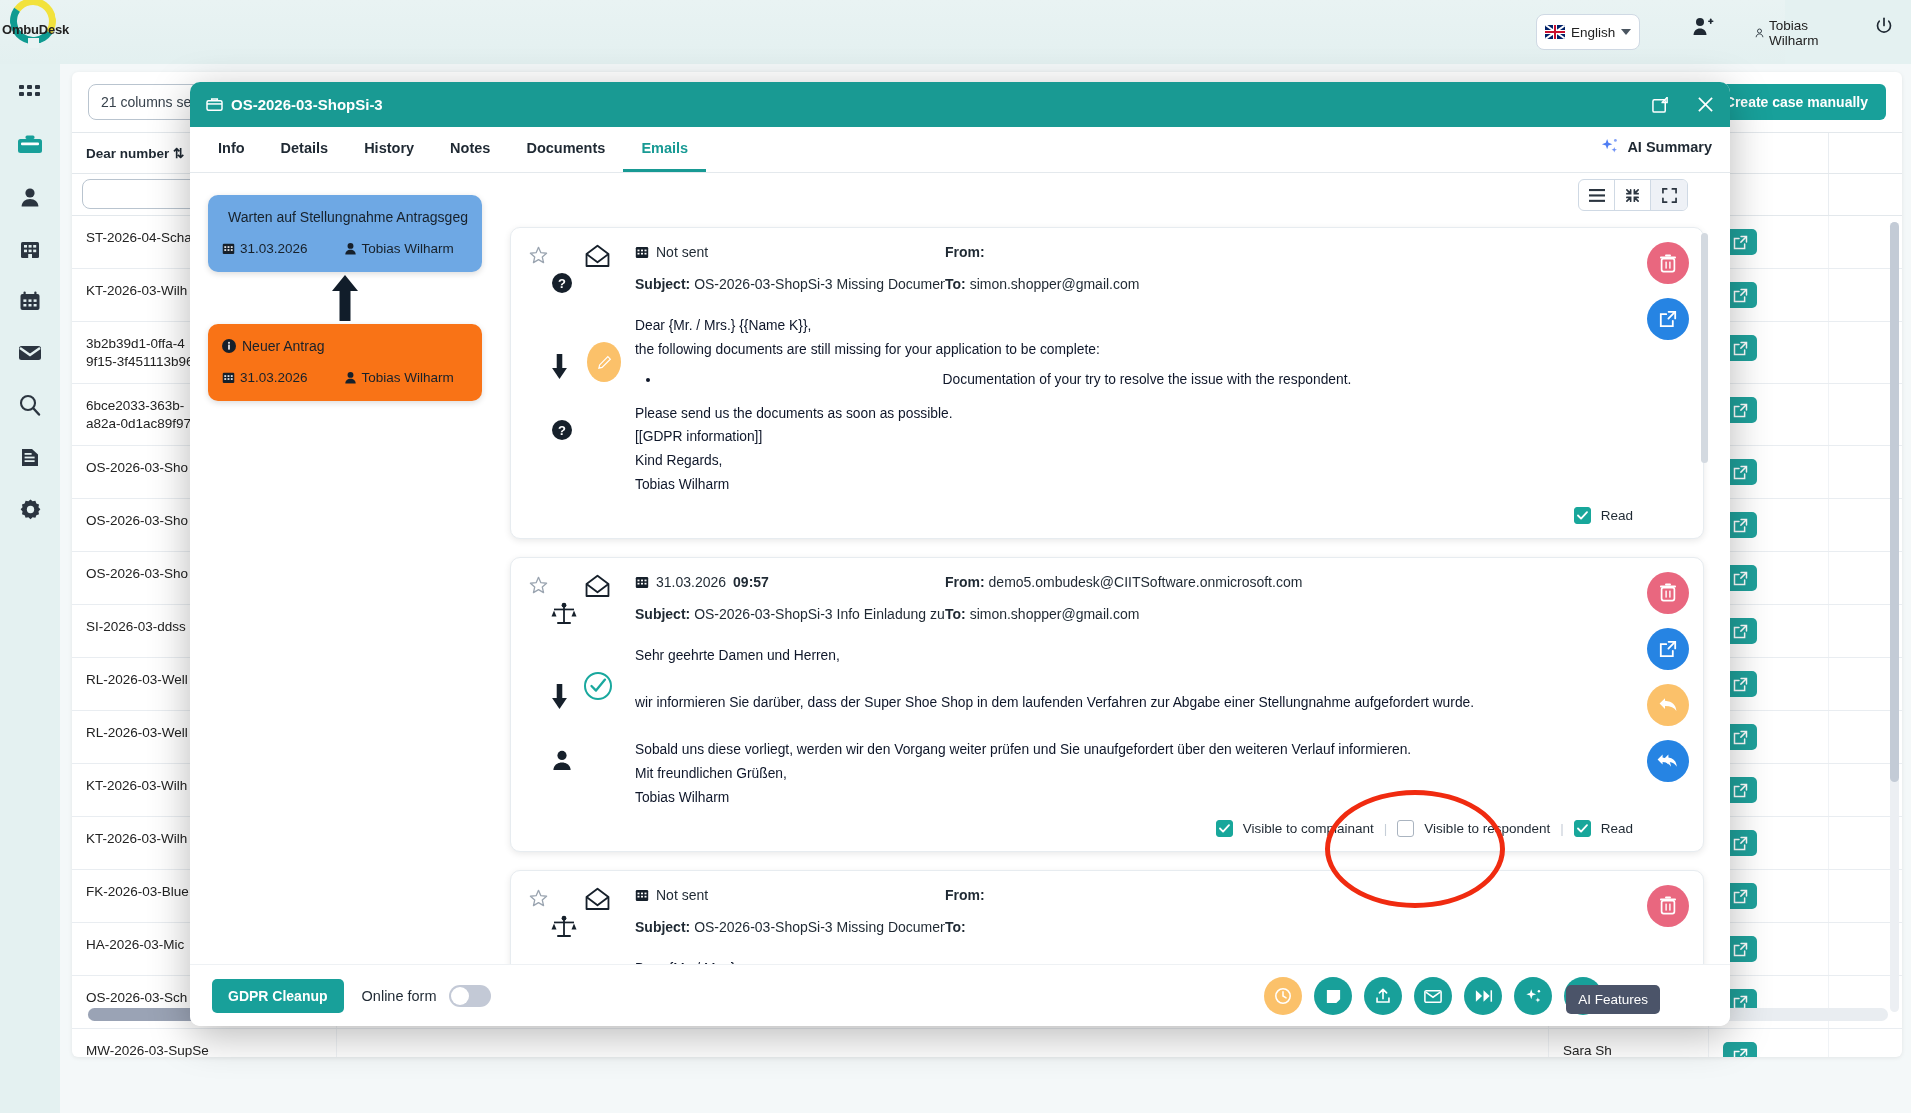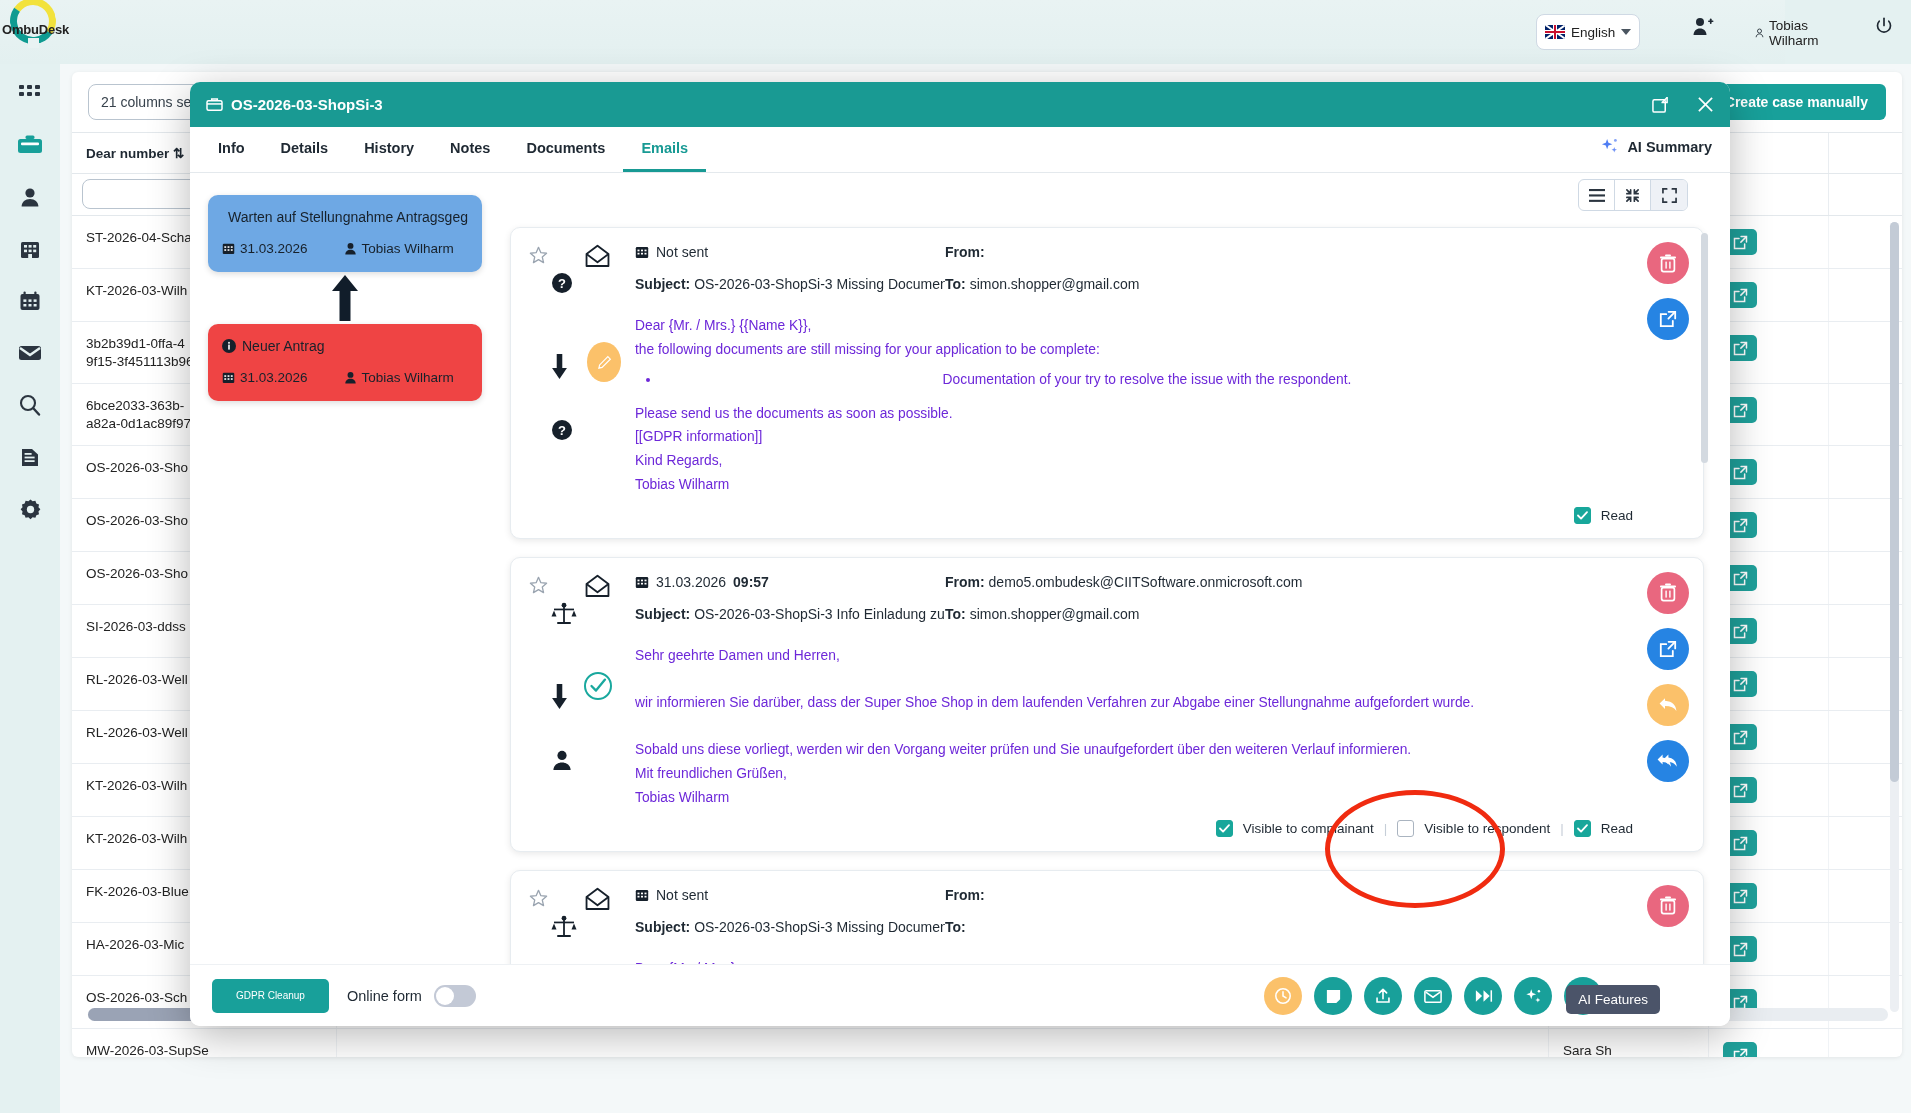--- a/index.html
+++ b/index.html
@@ -141,21 +141,21 @@
   .tab.active { color: #189a94; border-bottom-color: #189a94; }
   .ai-summary {
     position: absolute; right: 18px; top: 10px; display: flex; align-items: center; gap: 8px;
     font-size: 14.5px; font-weight: bold; color: #1f2933; cursor: pointer;
   }
   .modal-body { flex: 1; display: flex; min-height: 0; position: relative; }
 
   .timeline { width: 310px; flex: none; padding: 22px 18px 0 18px; }
   .tl-card { border-radius: 10px; padding: 14px 14px 16px 14px; color: #17212b; box-shadow: 0 2px 6px rgba(0,0,0,.14); }
   .tl-card.blue { background: #6ea8e4; }
-  .tl-card.teal { background: #ef4444; text-align: right; }
+  .tl-card.teal { background: #f97316; text-align: right; }
   .tl-title { font-size: 14px; display: flex; align-items: center; gap: 6px; white-space: nowrap; overflow: hidden; }
   .tl-meta { margin-top: 16px; display: flex; gap: 36px; font-size: 13.5px; align-items: center; }
   .tl-meta span { display: flex; align-items: center; gap: 5px; }
   .tl-arrow { height: 52px; display: flex; align-items: center; justify-content: center; }
 
   .mailpane { flex: 1; min-width: 0; padding: 18px 26px 0 10px; position: relative; overflow: hidden; }
   .viewtoggle {
     position: absolute; right: 42px; top: 6px; display: flex; border: 1px solid #cfd9e4; border-radius: 6px; overflow: hidden; background: #fff;
   }
   .vt { width: 36px; height: 30px; display: flex; align-items: center; justify-content: center; border-right: 1px solid #cfd9e4; cursor: pointer; }
@@ -175,39 +175,39 @@
   .mc-b3 { position: absolute; left: 22px; top: 175px; }
   .mc-pill { position: absolute; left: 58px; top: 98px; width: 34px; height: 40px; border-radius: 50%; display: flex; align-items: center; justify-content: center; }
   .mc-pill.orange { background: #fbc16a; }
   .mc-main { flex: 1; min-width: 0; }
   .mc-line1 { display: flex; }
   .mc-date { font-size: 14px; color: #1f2933; display: flex; align-items: center; gap: 7px; width: 310px; }
   .mc-from { font-size: 14px; color: #1f2933; }
   .mc-line2 { display: flex; margin-top: 16px; }
   .mc-subj { font-size: 14px; color: #1f2933; width: 310px; white-space: nowrap; overflow: hidden; }
   .mc-to { font-size: 14px; color: #1f2933; }
-  .mc-body { margin-top: 22px; font-size: 13.8px; color: #6d28d9; line-height: 1.72; white-space: pre-line; }
+  .mc-body { margin-top: 22px; font-size: 13.8px; color: #0f172a; line-height: 1.72; white-space: pre-line; }
   .mc-body ul { margin: 6px 0 8px 26px; }
   .mc-body li { line-height: 1.9; text-align: center; }
   b { font-weight: bold; }
   .mc-actions { position: absolute; right: 14px; top: 14px; display: flex; flex-direction: column; gap: 14px; }
   .abtn { width: 42px; height: 42px; border-radius: 50%; border: none; cursor: pointer; display: flex; align-items: center; justify-content: center; }
   .abtn.red { background: #e9677f; } .abtn.blue { background: #2684e3; }
   .abtn.orange { background: #fbc16a; }
   .mc-footer { display: flex; align-items: center; justify-content: flex-end; gap: 10px; margin-top: 10px; font-size: 13.5px; color: #1f2933; }
   .cbx { width: 17px; height: 17px; border-radius: 3px; border: 1.6px solid #aab4c0; background: #fff; display: inline-flex; align-items: center; justify-content: center; flex: none; }
   .cbx.on { background: #18a79b; border-color: #18a79b; }
   .sep { color: #c6ced8; }
   .mailscroll { position: absolute; right: 22px; top: 60px; width: 7px; height: 230px; background: #d3d9e0; border-radius: 4px; }
 
   .modal-foot {
     height: 62px; flex: none; display: flex; align-items: center; padding: 0 22px; position: relative;
     border-top: 1px solid #eef1f4; background: #fff;
   }
-  .gdpr-btn { height: 34px; padding: 0 24px; background: #18a09a; color: #fff; border: none; border-radius: 5px; font-size: 10px; font-weight: normal; font-family: inherit; cursor: pointer; }
+  .gdpr-btn { height: 34px; padding: 0 16px; background: #18a09a; color: #fff; border: none; border-radius: 5px; font-size: 14px; font-weight: bold; font-family: inherit; cursor: pointer; }
   .onlineform { margin-left: 18px; font-size: 14.5px; color: #1f2933; }
   .toggle { margin-left: 12px; width: 42px; height: 22px; background: #c3c9d6; border-radius: 11px; position: relative; display: inline-block; vertical-align: middle; cursor: pointer; }
   .toggle .knob { position: absolute; left: 2px; top: 2px; width: 18px; height: 18px; border-radius: 50%; background: #fff; }
   .footbtns { position: absolute; right: 128px; top: 12px; display: flex; gap: 12px; }
   .fbtn { width: 38px; height: 38px; border-radius: 50%; background: #18a09a; border: none; cursor: pointer; display: flex; align-items: center; justify-content: center; }
   .fbtn.amber { background: #fbc16a; }
   .tooltip {
     position: absolute; right: 70px; top: 20px; background: #4b5469; color: #fff;
     font-size: 13.5px; padding: 7px 12px; border-radius: 5px; white-space: nowrap;
   }

